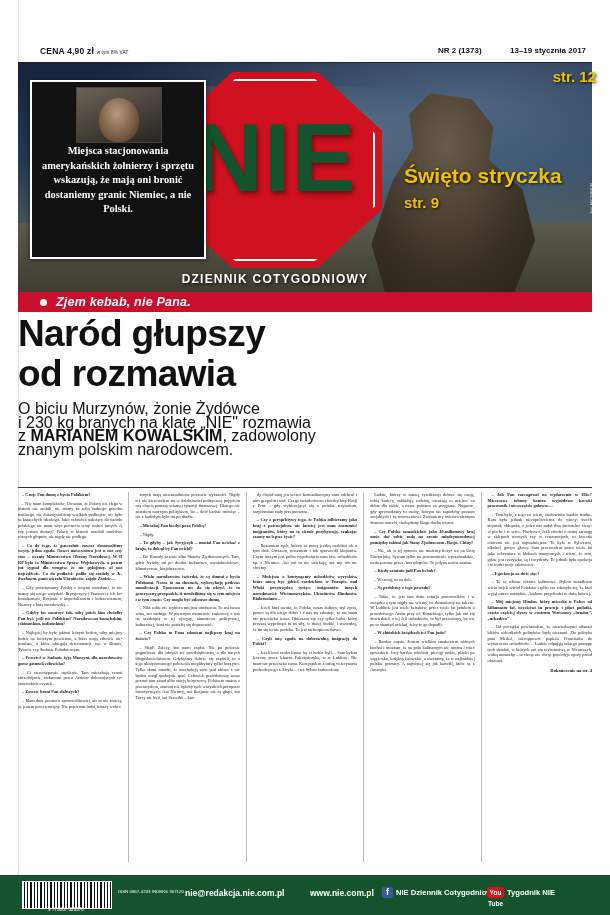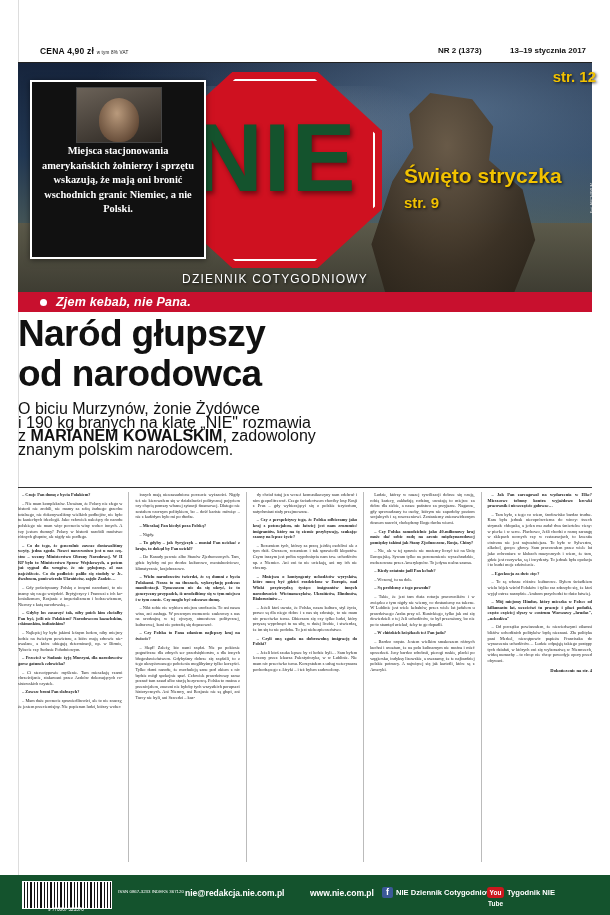--- a/index.html
+++ b/index.html
@@ -99,21 +99,21 @@
   .logo-text{
     position:absolute;left:0;top:44px;width:230px;text-align:center;
     font-family:Liberation Sans, sans-serif;
     font-size:96px;font-weight:bold;color:#14532d;letter-spacing:1px;
     line-height:96px;
     text-shadow:2px 3px 5px rgba(0,0,0,.45);
   }
   .subtitle{
     position:absolute;left:110px;top:272px;width:330px;text-align:center;
     font-family:"Liberation Sans", sans-serif;
-    font-size:12px;font-weight:normal;color:#ffffff;letter-spacing:1.2px;
+    font-size:12px;font-weight:bold;color:#ffffff;letter-spacing:1.2px;
     text-shadow:1px 1px 3px rgba(0,0,0,.8);
   }
 
   
   .leftbox{
     position:absolute;left:30px;top:80px;width:172px;height:175px;
     background:#111111;border:2px solid #ffffff;
     box-shadow:0 1px 6px rgba(0,0,0,.5);
   }
   .leftbox-photo{
@@ -285,44 +285,44 @@
   </div>
 
   <div class="logo-wrap">
     <div class="octagon"></div>
     <div class="logo-text">NIE</div>
   </div>
   <div class="subtitle">DZIENNIK COTYGODNIOWY</div>
 
   <div class="leftbox">
     <div class="leftbox-photo"></div>
-    <div class="leftbox-text">Miejsca stacjonowania amerykańskich żołnierzy i sprzętu wskazują, że mają oni bronić wschodnich granic Niemiec, a nie Polski.</div>
+    <div class="leftbox-text">Miejsca stacjonowania amerykańskich żołnierzy i sprzętu wskazują, że mają oni bronić dostaniemy granic Niemiec, a nie Polski.</div>
   </div>
 
   <div class="promo1">
     <span class="str">str. 12</span>
   </div>
   <div class="promo2">
     <span>Święto stryczka</span>
     <span class="str">str. 9</span>
   </div>
 
   <div class="kebab-strip">
     <div class="dot"></div>
     <div class="label">Zjem kebab, nie Pana.</div>
   </div>
 
   <div class="headline">
     <div>Naród głupszy</div>
-    <div>od narodowca</div>
+    <div>od rozmawia</div>
   </div>
 
   <div class="standfirst">
     <div>O biciu Murzynów, żonie Żydówce</div>
-    <div>i 190 kg branych na klatę „NIE" rozmawia</div>
+    <div>i 230 kg branych na klatę „NIE" rozmawia</div>
     <div>
       <span>z </span><b>MARIANEM KOWALSKIM</b><span>, zadowolony</span>
     </div>
     <div>znanym polskim narodowcem.</div>
   </div>
 
   <div class="rule-body"></div>
 
   <div class="cols">
     <div class="col" id="c0">

